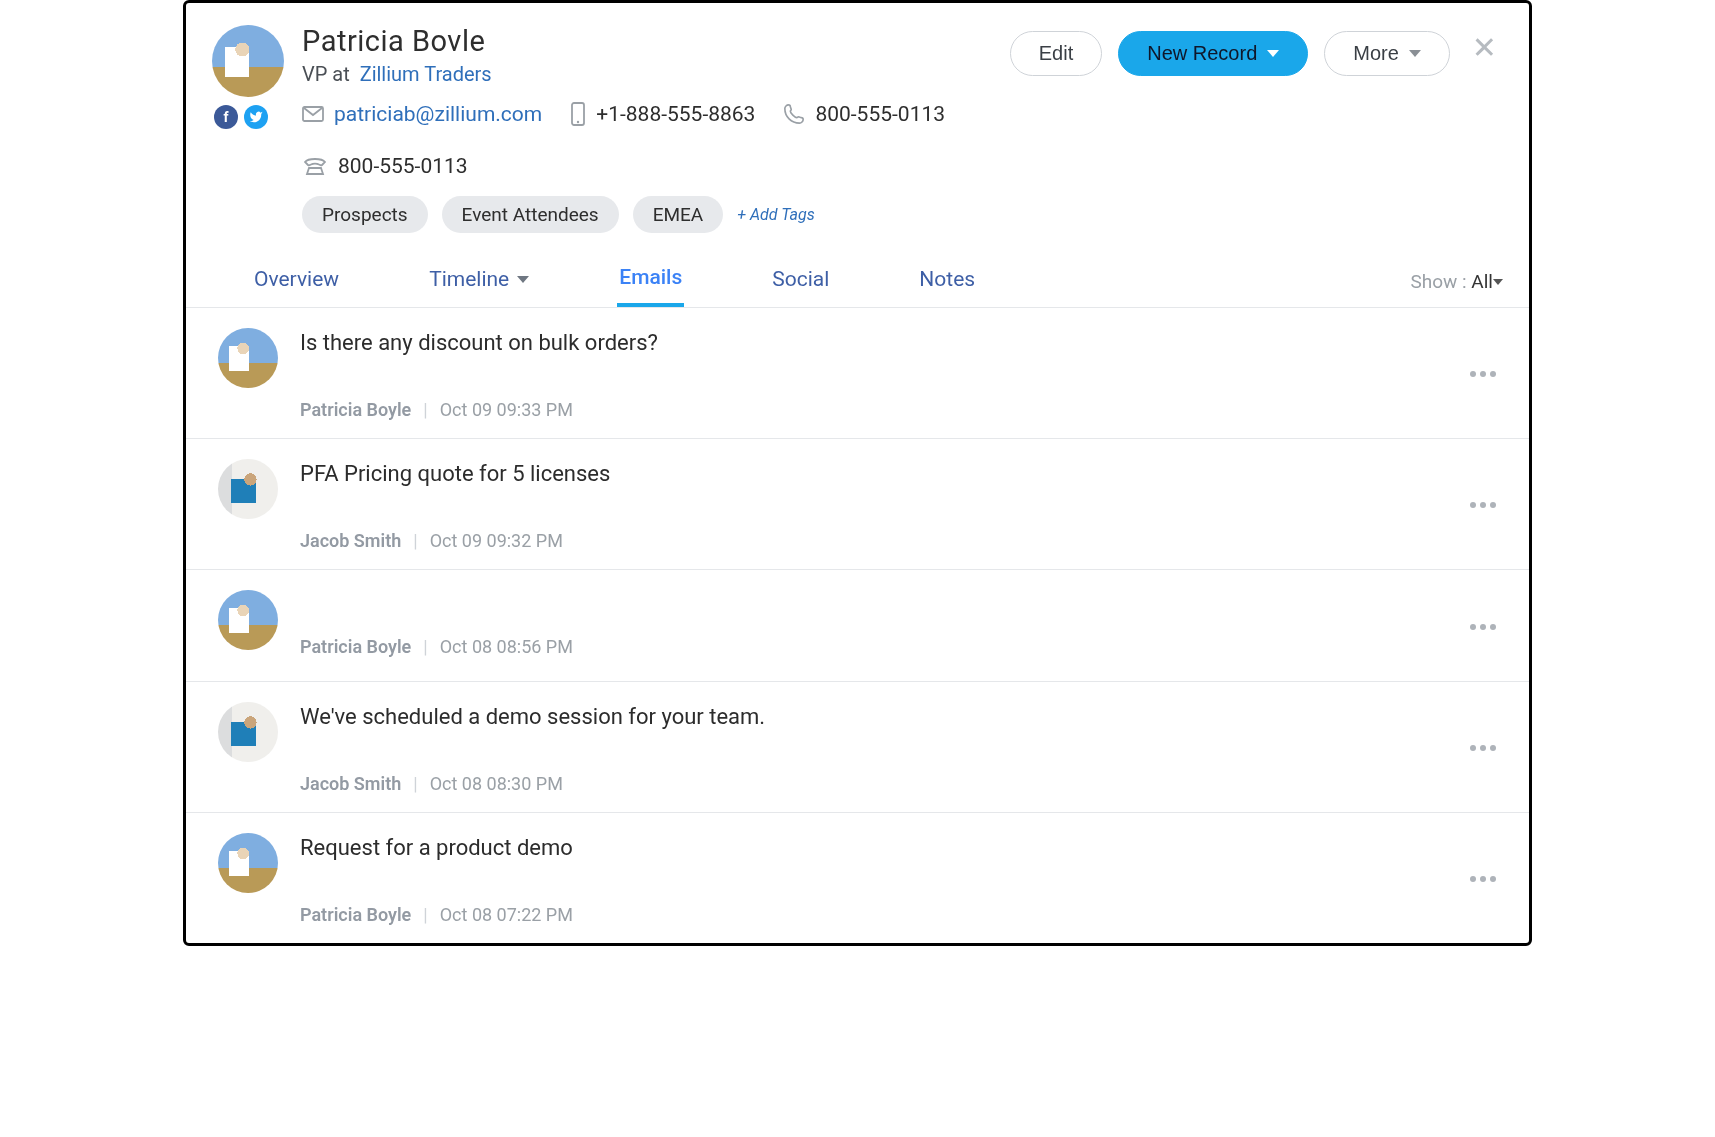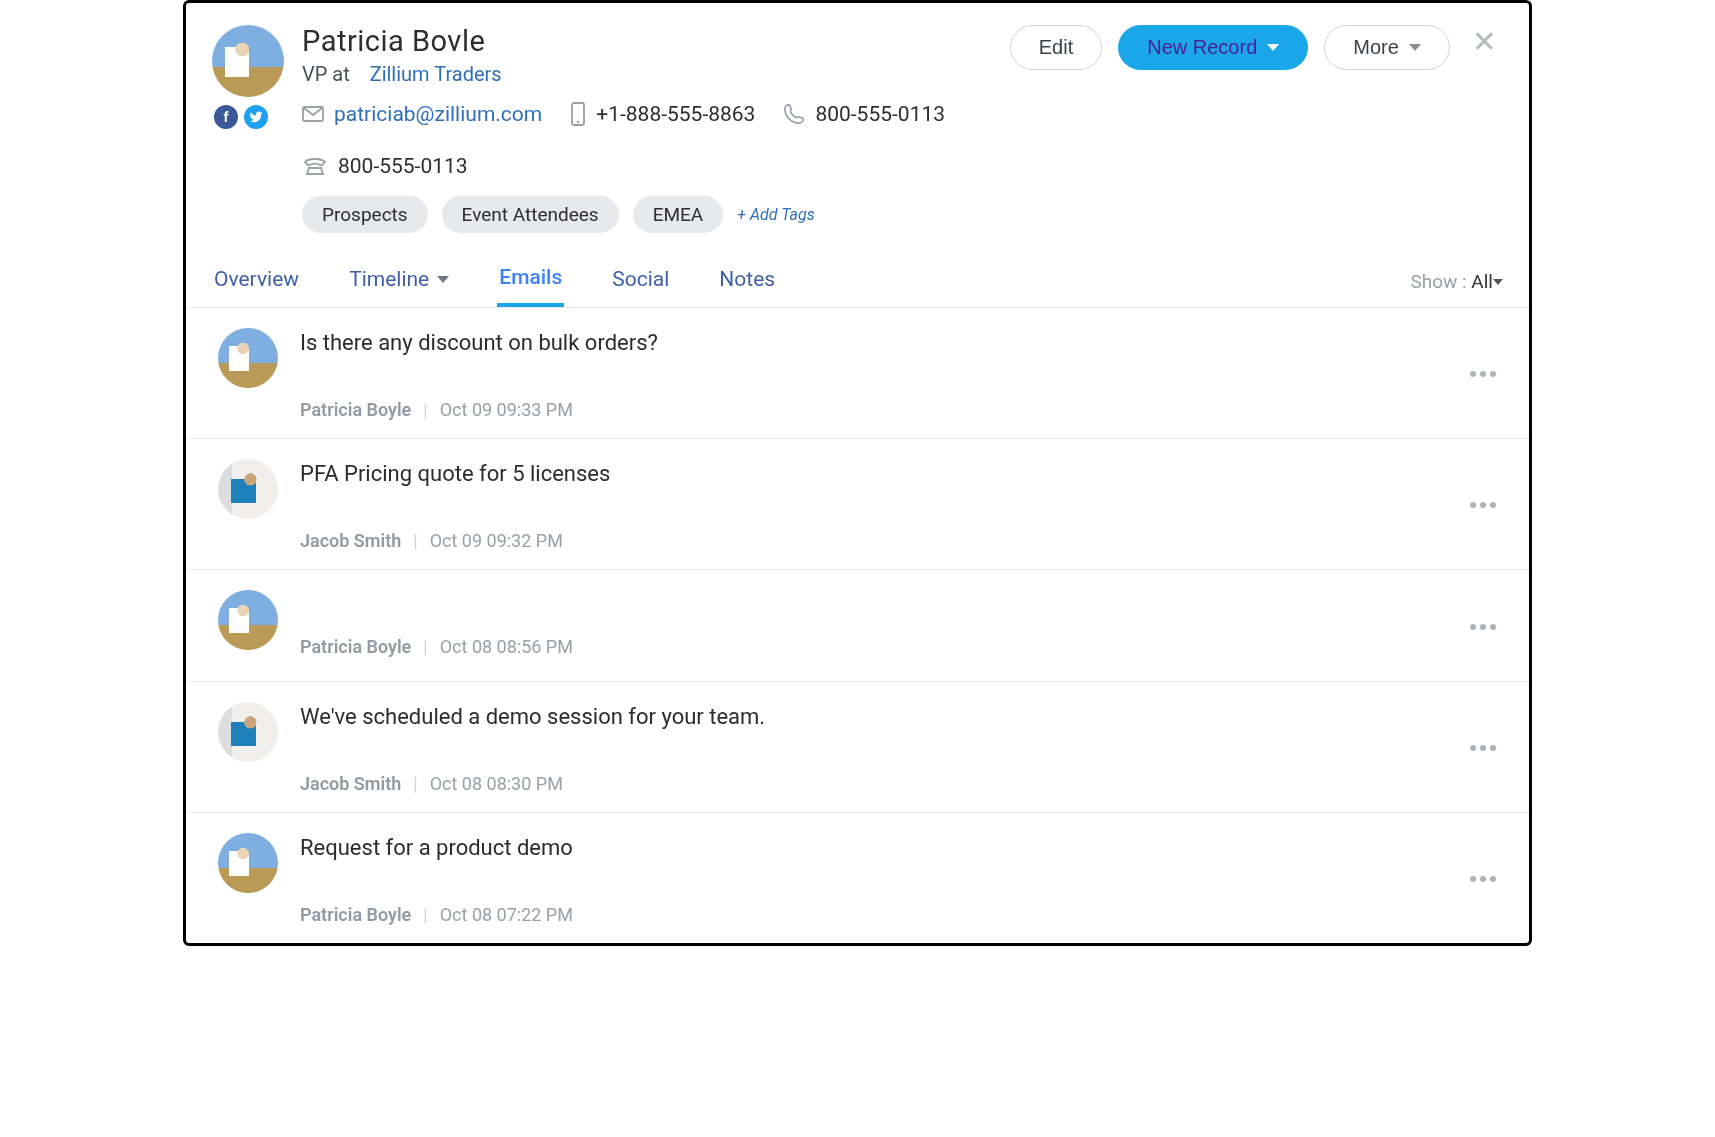--- a/index.html
+++ b/index.html
@@ -41,39 +41,39 @@
       linear-gradient(180deg,#7faee0 0 58%, #b99a57 58% 100%);
   }
   .social-row{display:flex;gap:6px;margin-left:2px;}
   .social-btn{width:24px;height:24px;border-radius:50%;display:flex;align-items:center;justify-content:center;color:#fff;font-size:14px;cursor:pointer;}
   .fb{background:#3b5998;}
   .tw{background:#1da1f2;}
   .tw svg{width:14px;height:14px;fill:#fff;}
   .hdr-main{flex:1;min-width:0;}
   .title{font-size:29px;font-weight:400;color:#2e2e2e;line-height:1.15;margin:0 0 4px 0;letter-spacing:.5px;}
   .subtitle{font-size:20px;color:#4a4f55;margin:0 0 16px 0;}
-  .subtitle a{color:var(--link);text-decoration:none;margin-left:10px;}
+  .subtitle a{color:var(--link);text-decoration:none;}
   .contact-row{display:flex;align-items:center;flex-wrap:wrap;gap:28px;font-size:21px;color:#2e2e2e;margin-bottom:18px;}
   .contact-item{display:inline-flex;align-items:center;gap:10px;}
   .contact-item a{color:var(--link);text-decoration:none;}
   .ci-icon{color:#9aa0a6;}
   .ci-icon svg{display:block;}
   .tags-row{display:flex;align-items:center;gap:14px;flex-wrap:wrap;padding-bottom:4px;margin-top:12px;}
   .tag-pill{background:var(--pill);color:#2e2e2e;border-radius:999px;padding:7px 20px;font-size:19px;cursor:pointer;}
   .add-tags{color:var(--link);font-size:16px;cursor:pointer;font-style:italic;}
-  .hdr-actions{display:flex;align-items:center;gap:16px;}
+  .hdr-actions{display:flex;align-items:center;gap:16px;margin-top:6px;}
   .btn{border:1px solid #cfd3d8;border-radius:999px;padding:10px 28px;font-size:20px;background:#fff;color:#3a3f45;cursor:pointer;display:inline-flex;align-items:center;gap:10px;}
-  .btn.primary{background:var(--blue);border-color:var(--blue);color:#4c1d95;}
+  .btn.primary{background:var(--blue);border-color:var(--blue);color:#0f172a;}
   .btn.primary .caret{border-top-color:#fff;}
   .caret{width:0;height:0;border-left:6px solid transparent;border-right:6px solid transparent;border-top:7px solid #8a8f95;display:inline-block;}
   .close-x{color:#b6bbc0;font-size:30px;line-height:1;cursor:pointer;padding:2px 6px;align-self:flex-start;}
   
   .tabs-bar{display:flex;align-items:flex-end;padding:28px 26px 0 26px;border-bottom:1px solid var(--border);}
   .tabs{display:flex;gap:46px;font-size:21px;}
-  .tab{padding:0 2px 14px 2px;color:#3e5fa6;cursor:pointer;display:inline-flex;align-items:center;gap:8px;}
+  .tab{padding:0 2px 14px 2px;color:#3e5fa6;cursor:pointer;display:inline-flex;align-items:center;gap:8px;margin-left:40px;}
   .tab.active{color:#3b82f6;border-bottom:4px solid var(--blue);font-weight:500;}
   .tab .caret{border-top-color:#6f7782;}
   .tabs-spacer{flex:1;}
   .show-filter{font-size:19px;color:#9aa0a6;padding-bottom:14px;display:inline-flex;align-items:center;cursor:pointer;}
   .show-filter .val{color:#333;}
   .show-filter .tri{width:0;height:0;border-left:5px solid transparent;border-right:5px solid transparent;border-top:6px solid #555;display:inline-block;}
   
   .list{}
   .row{display:flex;align-items:flex-start;gap:22px;padding:20px 26px 18px 32px;border-bottom:1px solid var(--border);min-height:112px;}
   .row:last-child{border-bottom:none;}

